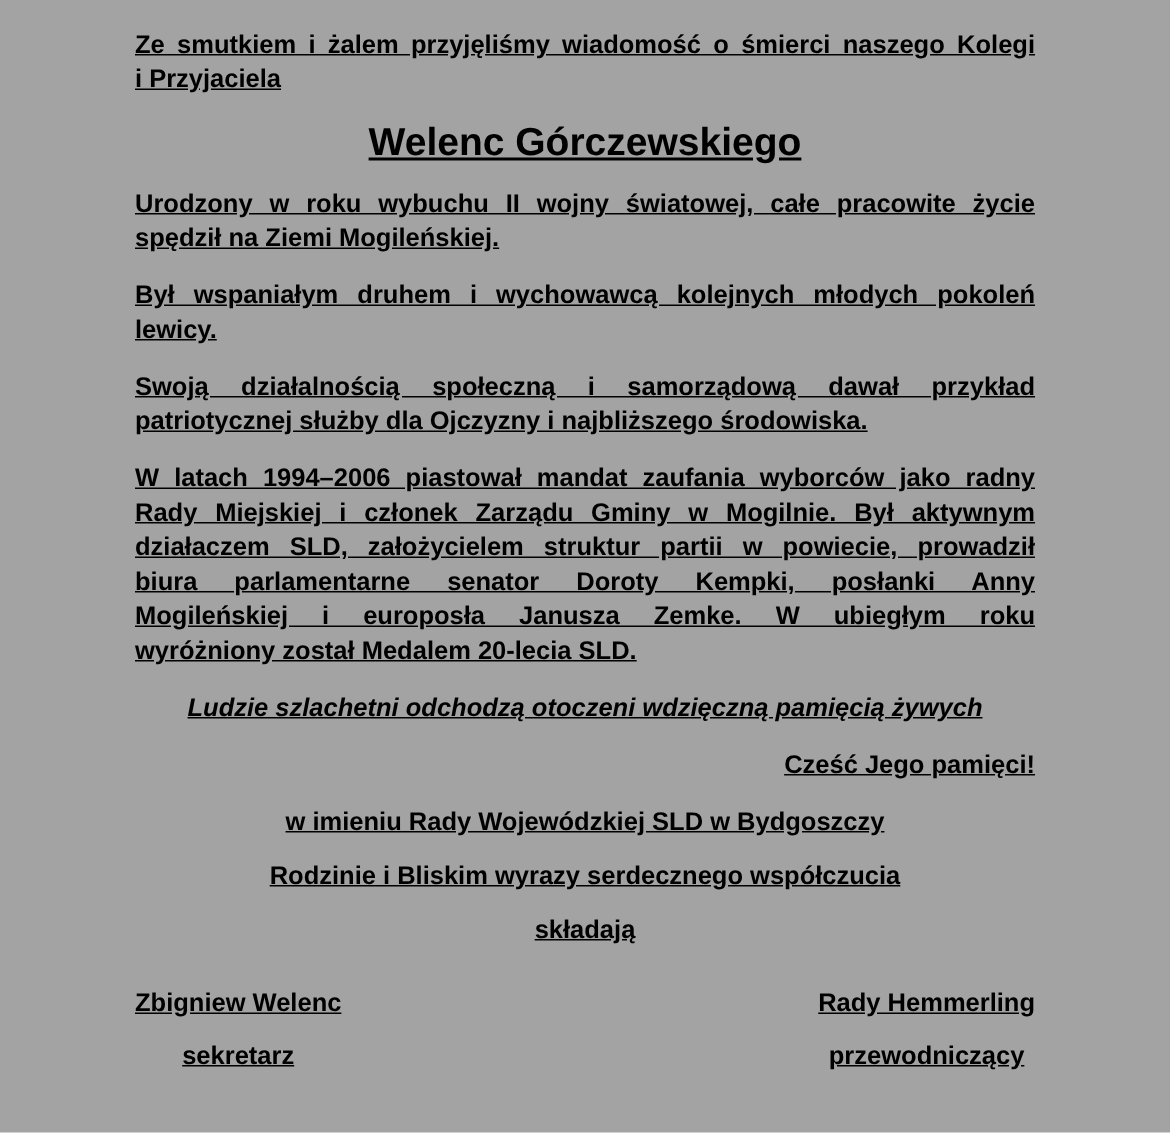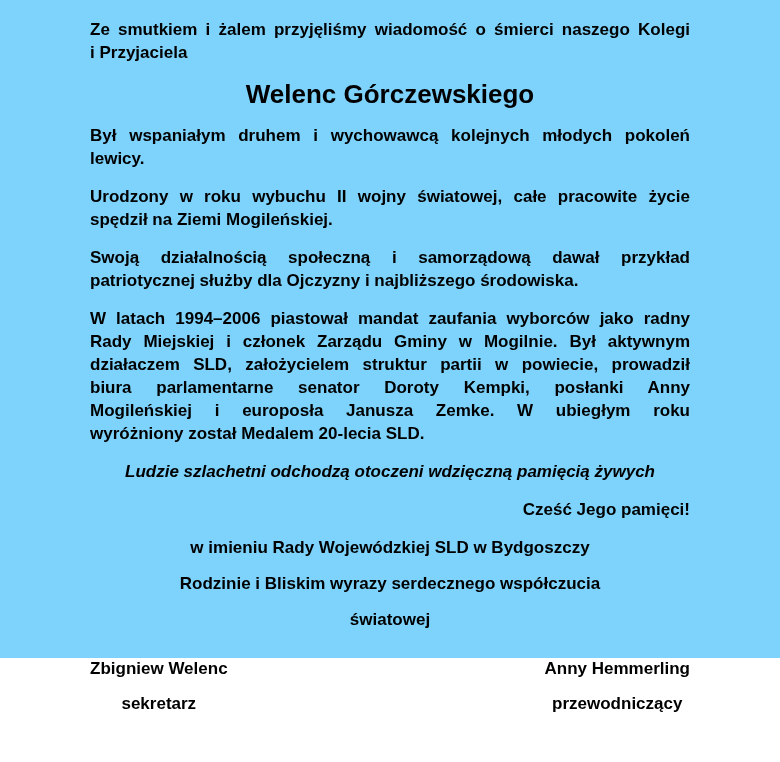--- a/index.html
+++ b/index.html
@@ -13,23 +13,24 @@
     overflow: hidden;
     color: #000000;
     font-family: "Liberation Sans", sans-serif;
     font-weight: 700;
     font-size: 17px;
     line-height: 23px;
   }
   .page {
     box-sizing: border-box;
     width: 780px;
-    height: 658px;
+    height: 755px;
     padding: 18px 90px 0 90px;
-    background: #7dd3fc;
+    background: #a3a3a3;
+    text-decoration: underline;
   }
   .para {
     margin: 0 0 15px 0;
   }
   .line {
     display: block;
     text-align: left;
   }
   .j {
     text-align: justify;
@@ -74,27 +75,27 @@
 <div class="page">
 
   <p class="para">
     <span class="line j">Ze smutkiem i żalem przyjęliśmy wiadomość o śmierci naszego Kolegi</span>
     <span class="line">i Przyjaciela</span>
   </p>
 
   <h1 class="deceased-name">Welenc Górczewskiego</h1>
 
   <p class="para">
-    <span class="line j">Był wspaniałym druhem i wychowawcą kolejnych młodych pokoleń</span>
-    <span class="line">lewicy.</span>
+    <span class="line j">Urodzony w roku wybuchu II wojny światowej, całe pracowite życie</span>
+    <span class="line">spędził na Ziemi Mogileńskiej.</span>
   </p>
 
   <p class="para">
-    <span class="line j">Urodzony w roku wybuchu II wojny światowej, całe pracowite życie</span>
-    <span class="line">spędził na Ziemi Mogileńskiej.</span>
+    <span class="line j">Był wspaniałym druhem i wychowawcą kolejnych młodych pokoleń</span>
+    <span class="line">lewicy.</span>
   </p>
 
   <p class="para">
     <span class="line j">Swoją działalnością społeczną i samorządową dawał przykład</span>
     <span class="line">patriotycznej służby dla Ojczyzny i najbliższego środowiska.</span>
   </p>
 
   <p class="para">
     <span class="line j">W latach 1994–2006 piastował mandat zaufania wyborców jako radny</span>
     <span class="line j">Rady Miejskiej i członek Zarządu Gminy w Mogilnie. Był aktywnym</span>
@@ -103,26 +104,26 @@
     <span class="line j">Mogileńskiej i europosła Janusza Zemke. W ubiegłym roku</span>
     <span class="line">wyróżniony został Medalem 20-lecia SLD.</span>
   </p>
 
   <p class="quote">Ludzie szlachetni odchodzą otoczeni wdzięczną pamięcią żywych</p>
 
   <p class="tribute">Cześć Jego pamięci!</p>
 
   <p class="cond-line">w imieniu Rady Wojewódzkiej SLD w Bydgoszczy</p>
   <p class="cond-line">Rodzinie i Bliskim wyrazy serdecznego współczucia</p>
-  <p class="cond-line">światowej</p>
+  <p class="cond-line">składają</p>
 
   <div class="signatures">
     <div class="sig-block">
       <div class="sig-name">Zbigniew Welenc</div>
       <div class="sig-role">sekretarz</div>
     </div>
     <div class="sig-block">
-      <div class="sig-name">Anny Hemmerling</div>
+      <div class="sig-name">Rady Hemmerling</div>
       <div class="sig-role">przewodniczący</div>
     </div>
   </div>
 
 </div>
 
 </body></html>

